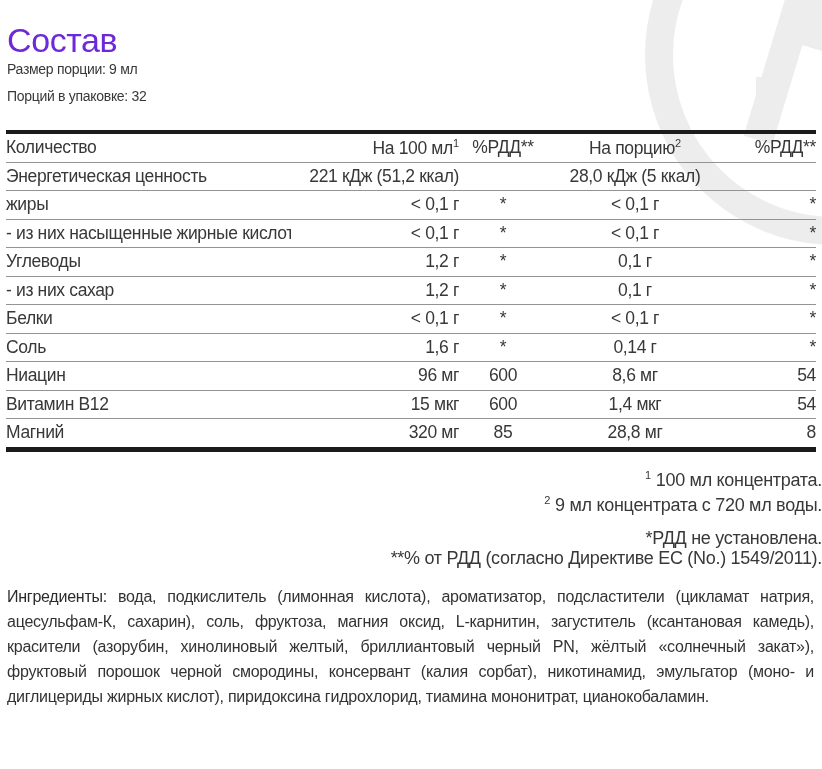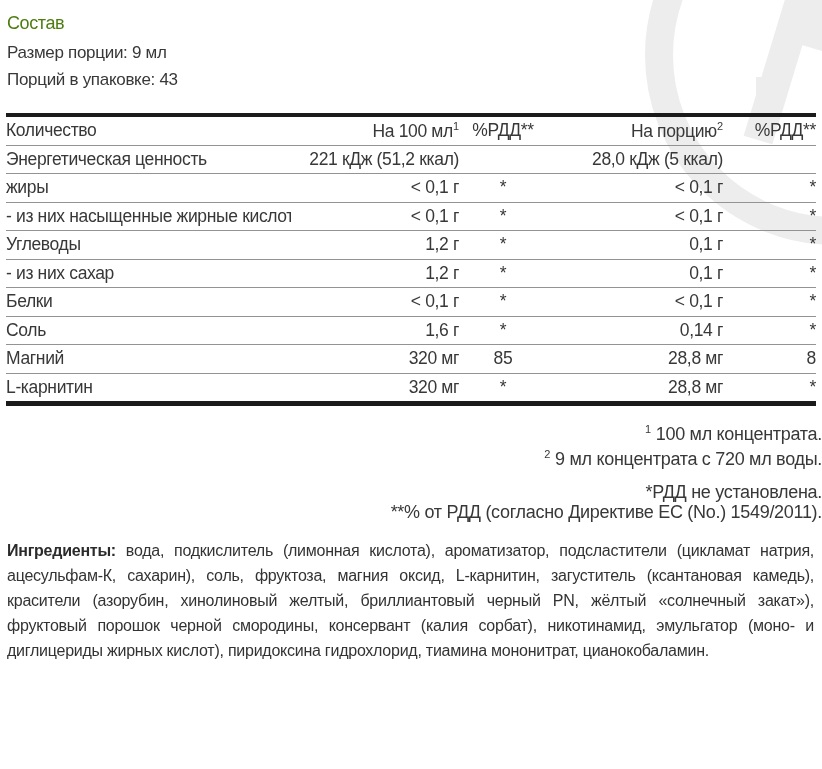--- a/index.html
+++ b/index.html
@@ -6,69 +6,69 @@
   body {
     width:822px; height:769px; overflow:hidden; position:relative;
     background:#ffffff; color:#383838;
     font-family:"Liberation Sans","DejaVu Sans",sans-serif;
     -webkit-font-smoothing:antialiased;
   }
   .watermark { position:absolute; left:600px; top:0; z-index:0; }
   .content  { position:relative; z-index:1; }
 
   .page-title {
-    margin:9px 0 0 7px; font-size:18px; line-height:28px;
-    font-weight:normal; color:#4d7c0f; letter-spacing:-0.4px;
+    margin:26px 0 0 7px; font-size:34px; line-height:28px;
+    font-weight:normal; color:#6d28d9; letter-spacing:-0.4px;
   }
-  .sub-line { margin:0 0 0 7px; font-size:17px; line-height:27px; letter-spacing:-0.3px; }
+  .sub-line { margin:0 0 0 7px; font-size:14px; line-height:27px; letter-spacing:-0.3px; }
   .sub-line.first { margin-top:2px; }
 
   table.nutrition {
     border-collapse:collapse; table-layout:fixed;
     width:810px; margin:20px 0 0 6px;
   }
   .nutrition th, .nutrition td {
     font-size:17.5px; font-weight:normal; height:27.5px;
     padding:0; letter-spacing:-0.35px; vertical-align:middle;
     white-space:nowrap; overflow:hidden;
   }
   .c1 { text-align:left;  padding-left:2px; }
   .c2 { text-align:right; padding-right:4px; }
   .c3 { text-align:center; }
-  .c4 { text-align:right; padding-right:2px; }
+  .c4 { text-align:center; padding-right:2px; }
   .c5 { text-align:right; }
   .nutrition thead tr { border-top:4px solid #1b1b1b; border-bottom:1.5px solid #939393; }
   .nutrition tbody tr { border-bottom:1.5px solid #939393; }
   .nutrition tbody tr:last-child { border-bottom:5px solid #1b1b1b; }
   sup { font-size:11px; letter-spacing:0; }
 
   .footnotes { margin:13px 0 0 7px; font-size:18px; line-height:20px; letter-spacing:-0.3px;text-align:right; }
   .fn-gap { margin-top:13px;margin-left:23px; }
 
   .ingredients {
     margin:16px 8px 0 7px; font-size:16px; line-height:25px;
     text-align:justify; letter-spacing:-0.25px; color:#333333;
   }
-  .ingredients .ing-label { font-weight:bold; color:#2b2b2b; }
+  .ingredients .ing-label { font-weight:normal; color:#2b2b2b; }
 </style>
 </head>
 <body>
 
 <svg class="watermark" width="222" height="260" viewBox="600 0 222 260" xmlns="http://www.w3.org/2000/svg">
   <circle cx="835" cy="55" r="176" fill="none" stroke="#ededed" stroke-width="28"></circle>
   <line x1="758" y1="140" x2="805" y2="-15" stroke="#ededed" stroke-width="30"></line>
   <line x1="812" y1="48" x2="852" y2="-85" stroke="#ededed" stroke-width="30"></line>
   <rect x="756" y="77" width="26" height="27" fill="#ededed"></rect>
 </svg>
 
 <div class="content">
 
   <h1 class="page-title">Состав</h1>
   <div class="sub-line first">Размер порции: 9 мл</div>
-  <div class="sub-line">Порций в упаковке: 43</div>
+  <div class="sub-line">Порций в упаковке: 32</div>
 
   <table class="nutrition">
     <colgroup>
       <col style="width:285px">
         <col style="width:168px">
         <col style="width:88px">
         <col style="width:176px">
         <col style="width:93px">
     </colgroup>
     <thead>
@@ -124,32 +124,39 @@
         <td class="c5">*</td>
       </tr>
       <tr>
         <td class="c1">Соль</td>
         <td class="c2">1,6 г</td>
         <td class="c3">*</td>
         <td class="c4">0,14 г</td>
         <td class="c5">*</td>
       </tr>
       <tr>
+        <td class="c1">Ниацин</td>
+        <td class="c2">96 мг</td>
+        <td class="c3">600</td>
+        <td class="c4">8,6 мг</td>
+        <td class="c5">54</td>
+      </tr>
+      <tr>
+        <td class="c1">Витамин B12</td>
+        <td class="c2">15 мкг</td>
+        <td class="c3">600</td>
+        <td class="c4">1,4 мкг</td>
+        <td class="c5">54</td>
+      </tr>
+      <tr>
         <td class="c1">Магний</td>
         <td class="c2">320 мг</td>
         <td class="c3">85</td>
         <td class="c4">28,8 мг</td>
         <td class="c5">8</td>
-      </tr>
-      <tr>
-        <td class="c1">L-карнитин</td>
-        <td class="c2">320 мг</td>
-        <td class="c3">*</td>
-        <td class="c4">28,8 мг</td>
-        <td class="c5">*</td>
       </tr>
     </tbody>
   </table>
 
   <div class="footnotes">
     <div><sup>1</sup> <span>100 мл концентрата.</span></div>
     <div><sup>2</sup> <span>9 мл концентрата с 720 мл воды.</span></div>
     <div class="fn-gap">*РДД не установлена.</div>
     <div>**% от РДД (согласно Директиве ЕС (No.) 1549/2011).</div>
   </div>

